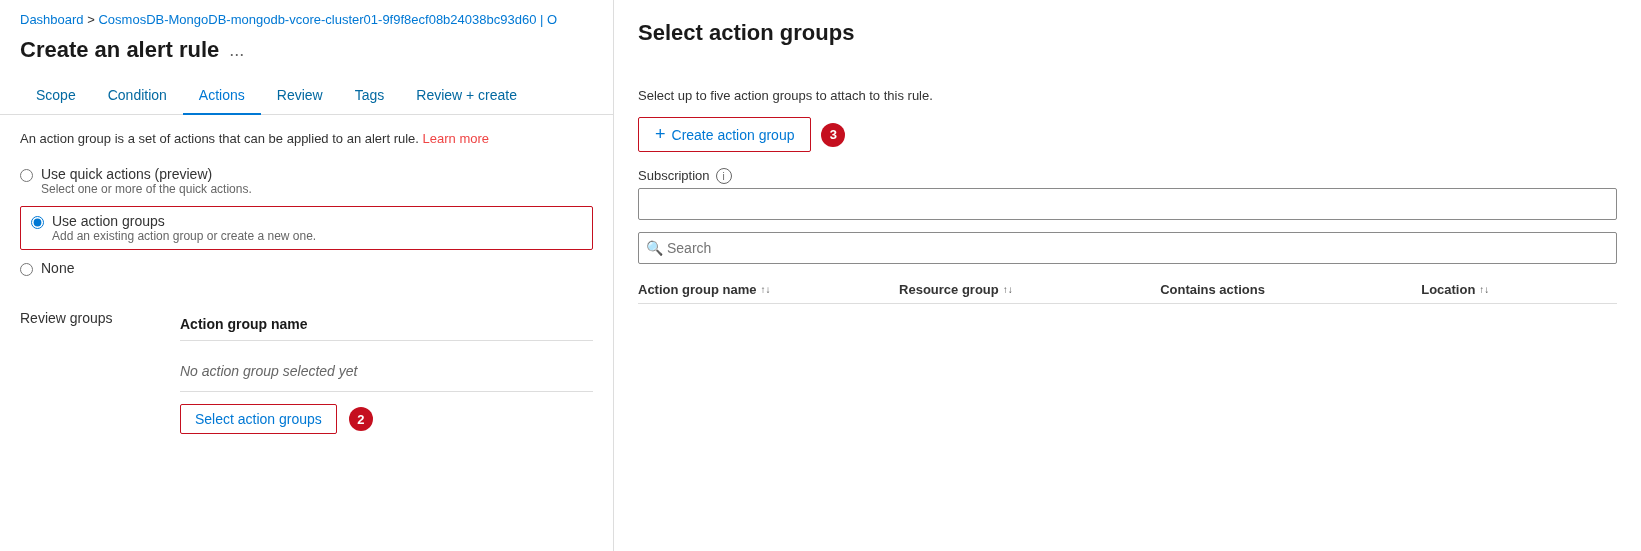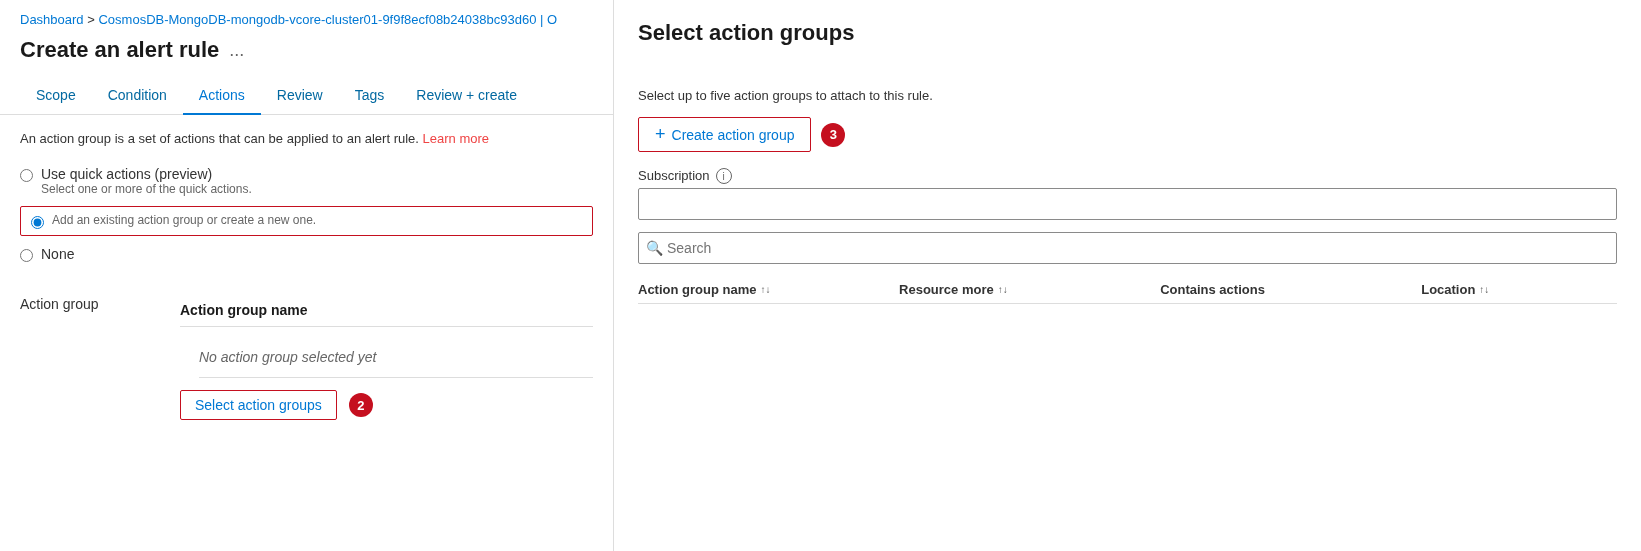--- a/index.html
+++ b/index.html
@@ -113,21 +113,20 @@
       border-bottom: 1px solid #ddd;
       padding-bottom: 8px;
     }
     .no-group-text {
       font-size: 14px;
       color: #666;
       font-style: italic;
       padding: 12px 0;
       border-bottom: 1px solid #ddd;
       margin-bottom: 12px;
-      margin-left: 19px;
     }
 
     .select-btn-wrapper {
       display: flex;
       align-items: center;
       gap: 12px;
     }
     .select-action-btn {
       border: 1.5px solid #c50f1f;
       background: #fff;
@@ -311,36 +310,37 @@
           <input type="radio" name="action-type" id="quick" style="">
           <div class="radio-label-group">
             <label class="radio-label" for="quick">Use quick actions (preview)</label>
             <span class="radio-sublabel">Select one or more of the quick actions.</span>
           </div>
         </div>
 
         <div class="radio-option radio-option-boxed">
           <input type="radio" name="action-type" id="groups" checked="" style="">
           <div class="radio-label-group">
+            <label class="radio-label" for="groups">Use action groups</label>
             <span class="radio-sublabel">Add an existing action group or create a new one.</span>
           </div>
         </div>
 
         <div class="radio-option" style="margin-top:10px;">
           <input type="radio" name="action-type" id="none" style="">
           <div class="radio-label-group">
             <label class="radio-label" for="none">None</label>
           </div>
         </div>
 
       </div>
     </div>
 
     <div class="form-row">
-      <div class="form-label">Action group</div>
+      <div class="form-label">Review groups</div>
       <div class="form-controls action-groups-section">
         <div class="section-header">Action group name</div>
         <div class="no-group-text">No action group selected yet</div>
         <div class="select-btn-wrapper">
           <button class="select-action-btn">Select action groups</button>
           <div class="badge-circle">2</div>
         </div>
       </div>
     </div>
 
@@ -369,21 +369,21 @@
     <span class="search-icon-inner">🔍</span>
     <input class="search-input" type="text" placeholder="Search" style="">
   </div>
 
   <div class="table-header">
     <div class="th">
       <span>Action group name</span>
       <span class="sort-arrows">↑↓</span>
     </div>
     <div class="th">
-      <span>Resource more</span>
+      <span>Resource group</span>
       <span class="sort-arrows">↑↓</span>
     </div>
     <div class="th">
       <span>Contains actions</span>
     </div>
     <div class="th">
       <span>Location</span>
       <span class="sort-arrows">↑↓</span>
     </div>
   </div>

